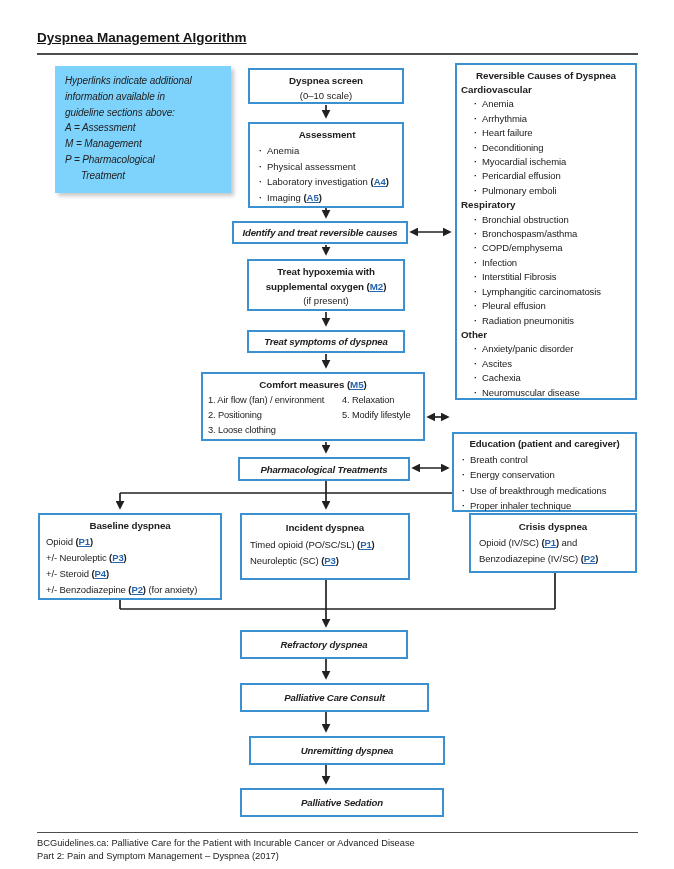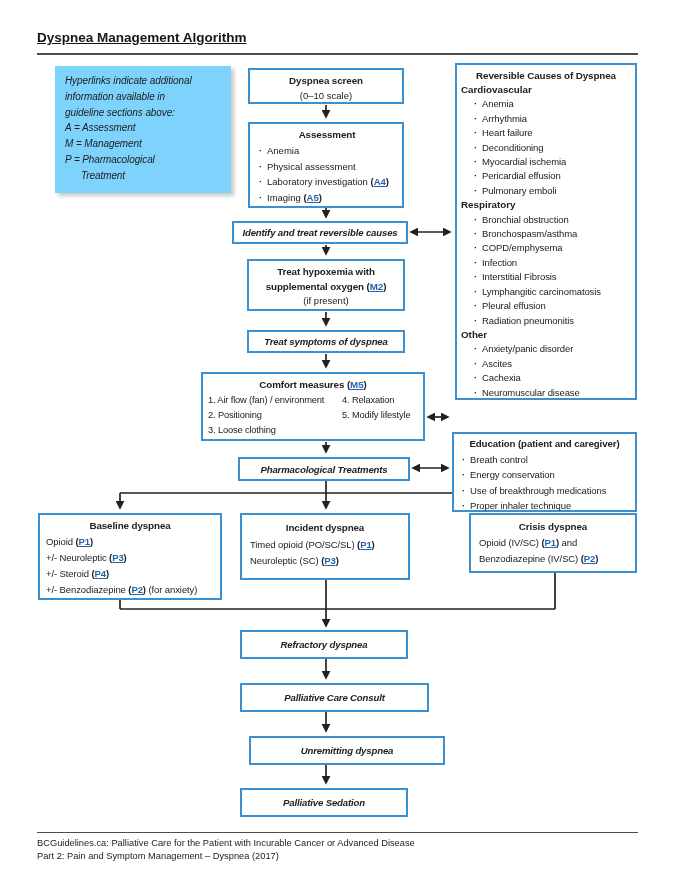--- a/index.html
+++ b/index.html
@@ -177,21 +177,21 @@
 
   <div class="box c1" style="left:240px;top:630px;width:168px;height:29px;">
     <span>Refractory dyspnea</span>
   </div>
   <div class="box c1" style="left:240px;top:683px;width:189px;height:29px;">
     <span>Palliative Care Consult</span>
   </div>
   <div class="box c1" style="left:228px;top:736px;width:196px;height:29px;margin-left:21px;">
     <span>Unremitting dyspnea</span>
   </div>
-  <div class="box c1" style="left:240px;top:788px;width:168px;height:29px;">
+  <div class="box c1" style="left:240px;top:788px;width:204px;height:29px;">
     <span>Palliative Sedation</span>
   </div>
 
   <div class="rule" style="top:832px;height:1px;"></div>
   <div class="footer">
     <div>BCGuidelines.ca: Palliative Care for the Patient with Incurable Cancer or Advanced Disease</div>
     <div>Part 2: Pain and Symptom Management – Dyspnea  (2017)</div>
   </div>
 
 </div>

